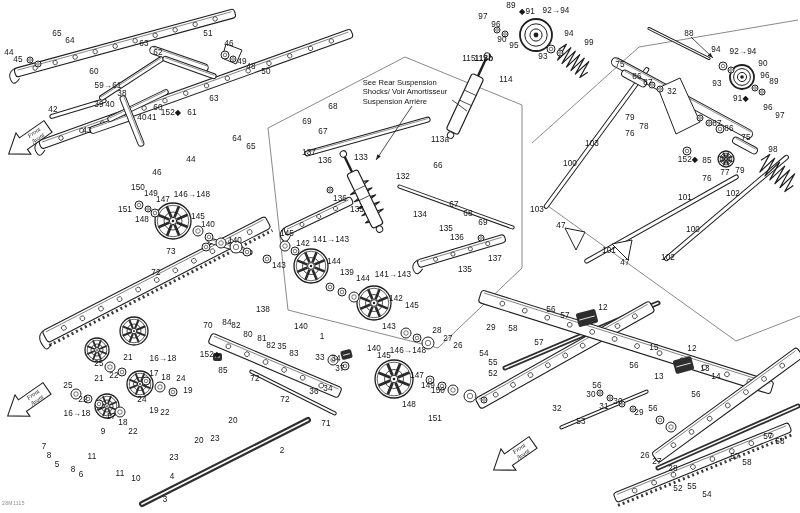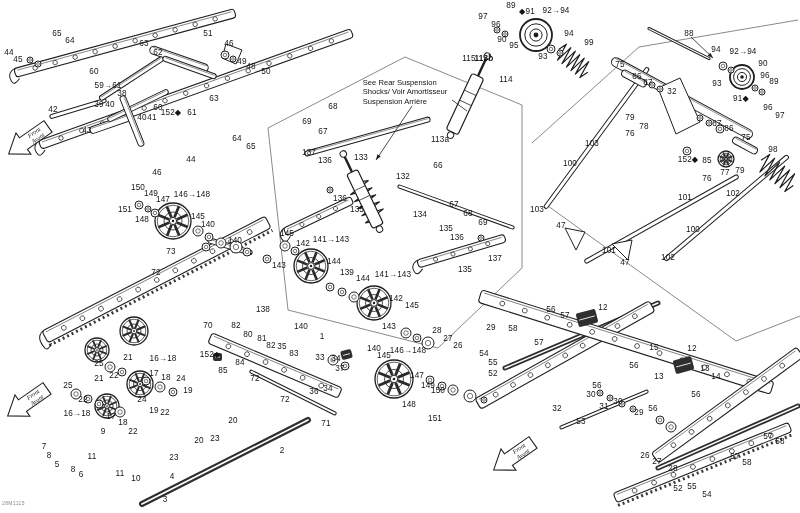--- a/index.html
+++ b/index.html
@@ -789,21 +789,21 @@
       <div class="callout" style="left: 165px; top: 499px;">3</div>
       <div class="callout" style="left: 172px; top: 476px;">4</div>
       <div class="callout" style="left: 174px; top: 457px;">23</div>
       <div class="callout" style="left: 199px; top: 440px;">20</div>
       <div class="callout" style="left: 215px; top: 438px;">23</div>
       <div class="callout" style="left: 233px; top: 420px;">20</div>
       <div class="callout" style="left: 210px; top: 354px;">152◆</div>
       <div class="callout" style="left: 223px; top: 370px;">85</div>
       <div class="callout" style="left: 255px; top: 378px;">72</div>
       <div class="callout" style="left: 208px; top: 325px;">70</div>
-      <div class="callout" style="left: 240px; top: 322px; margin-top: 40px;">84</div>
+      <div class="callout" style="left: 227px; top: 322px;">84</div>
       <div class="callout" style="left: 236px; top: 325px;">82</div>
       <div class="callout" style="left: 248px; top: 334px;">80</div>
       <div class="callout" style="left: 262px; top: 338px;">81</div>
       <div class="callout" style="left: 294px; top: 353px;">83</div>
       <div class="callout" style="left: 320px; top: 357px;">33</div>
       <div class="callout" style="left: 336px; top: 358px;">34</div>
       <div class="callout" style="left: 340px; top: 368px;">37</div>
       <div class="callout" style="left: 328px; top: 388px;">34</div>
       <div class="callout" style="left: 314px; top: 391px;">36</div>
       <div class="callout" style="left: 285px; top: 399px;">72</div>

